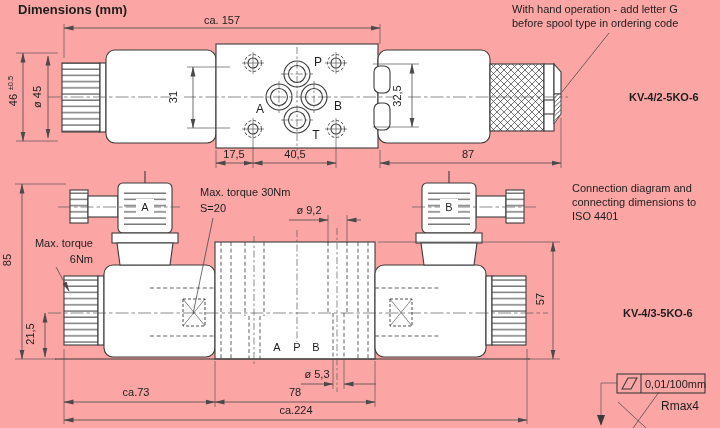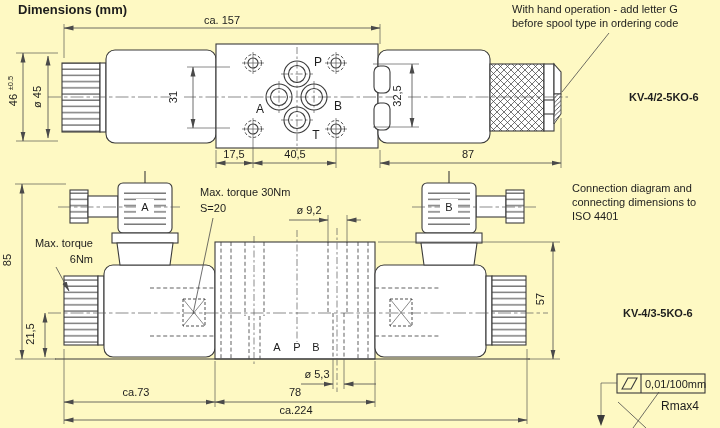--- a/index.html
+++ b/index.html
@@ -1,16 +1,16 @@
 <!DOCTYPE html>
 <html><head>
 <meta charset="utf-8">
 <style>
   html,body{margin:0;padding:0;background:#e8e8e8;}
-  .page{width:720px;height:428px;background:#fef9c3;position:relative;overflow:hidden;
+  .page{width:720px;height:428px;background:#fca5a5;position:relative;overflow:hidden;
         font-family:"Liberation Sans",sans-serif;}
   svg{display:block;}
   text{font-family:"Liberation Sans",sans-serif;fill:#1d1d1d;}
   .fz13{font-size:13px}.fz11{font-size:11px}.fz12{font-size:12px}.fz7{font-size:7.5px}
   .b{font-weight:700}
   .mid{text-anchor:middle}.end{text-anchor:end}
   .ow{fill:#fff;stroke:#3b3b3b;stroke-width:1.1}
   .on{fill:none;stroke:#3b3b3b;stroke-width:1.1}
   .tn{fill:none;stroke:#4a4a4a;stroke-width:0.65}
   .dl{fill:none;stroke:#4a4a4a;stroke-width:0.8}

